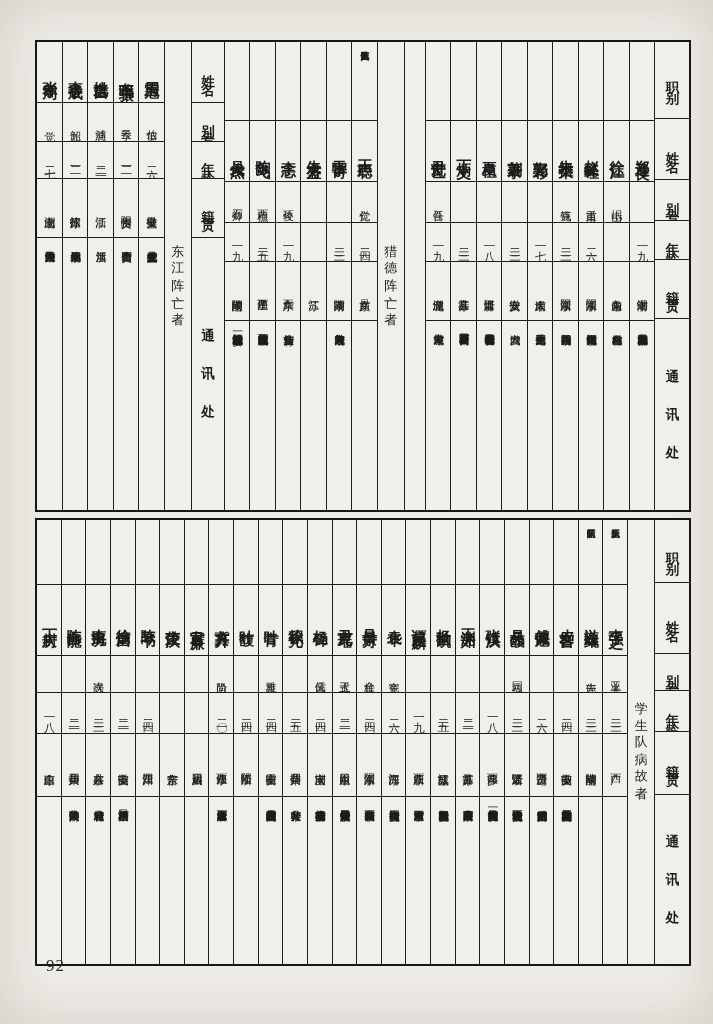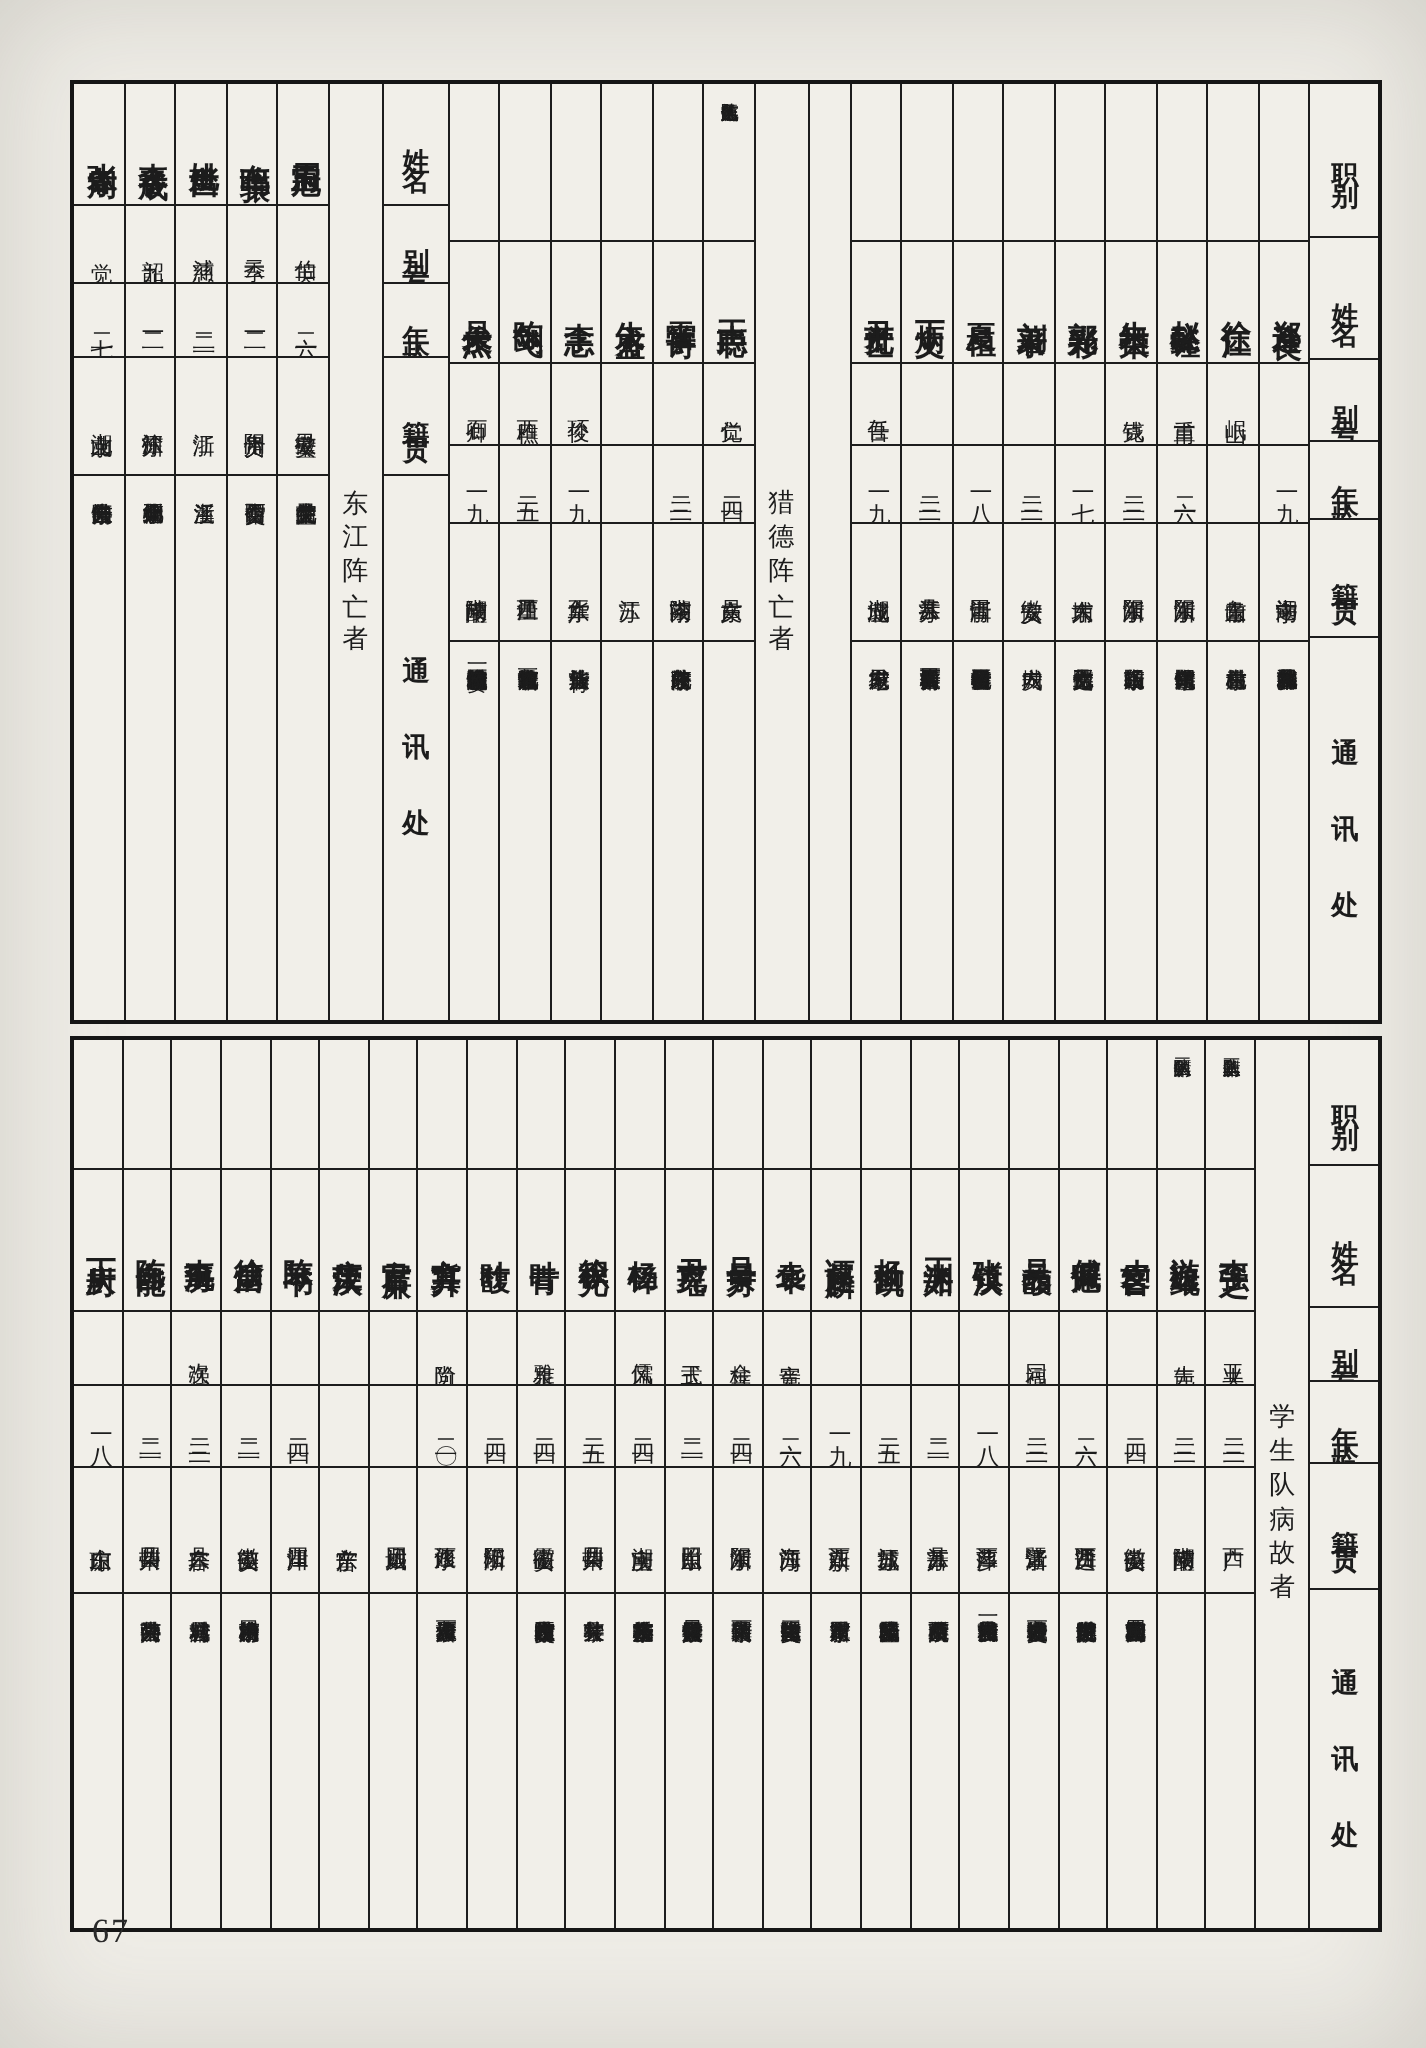--- a/index.html
+++ b/index.html
@@ -838,14 +838,14 @@
         <div class="cell alias" style="height: 36px;"></div>
         <div class="cell age" style="height: 40px;">
           <span class="vtext">一八</span>
         </div>
         <div class="cell origin" style="height: 62px;">
           <span class="vtext">广东琼山</span>
         </div>
         <div class="cell addr grow"></div>
       </div>
     </div>
-  <div class="page-number">67</div>
+  <div class="page-number">92</div>
 </div>
 
 </body></html>

